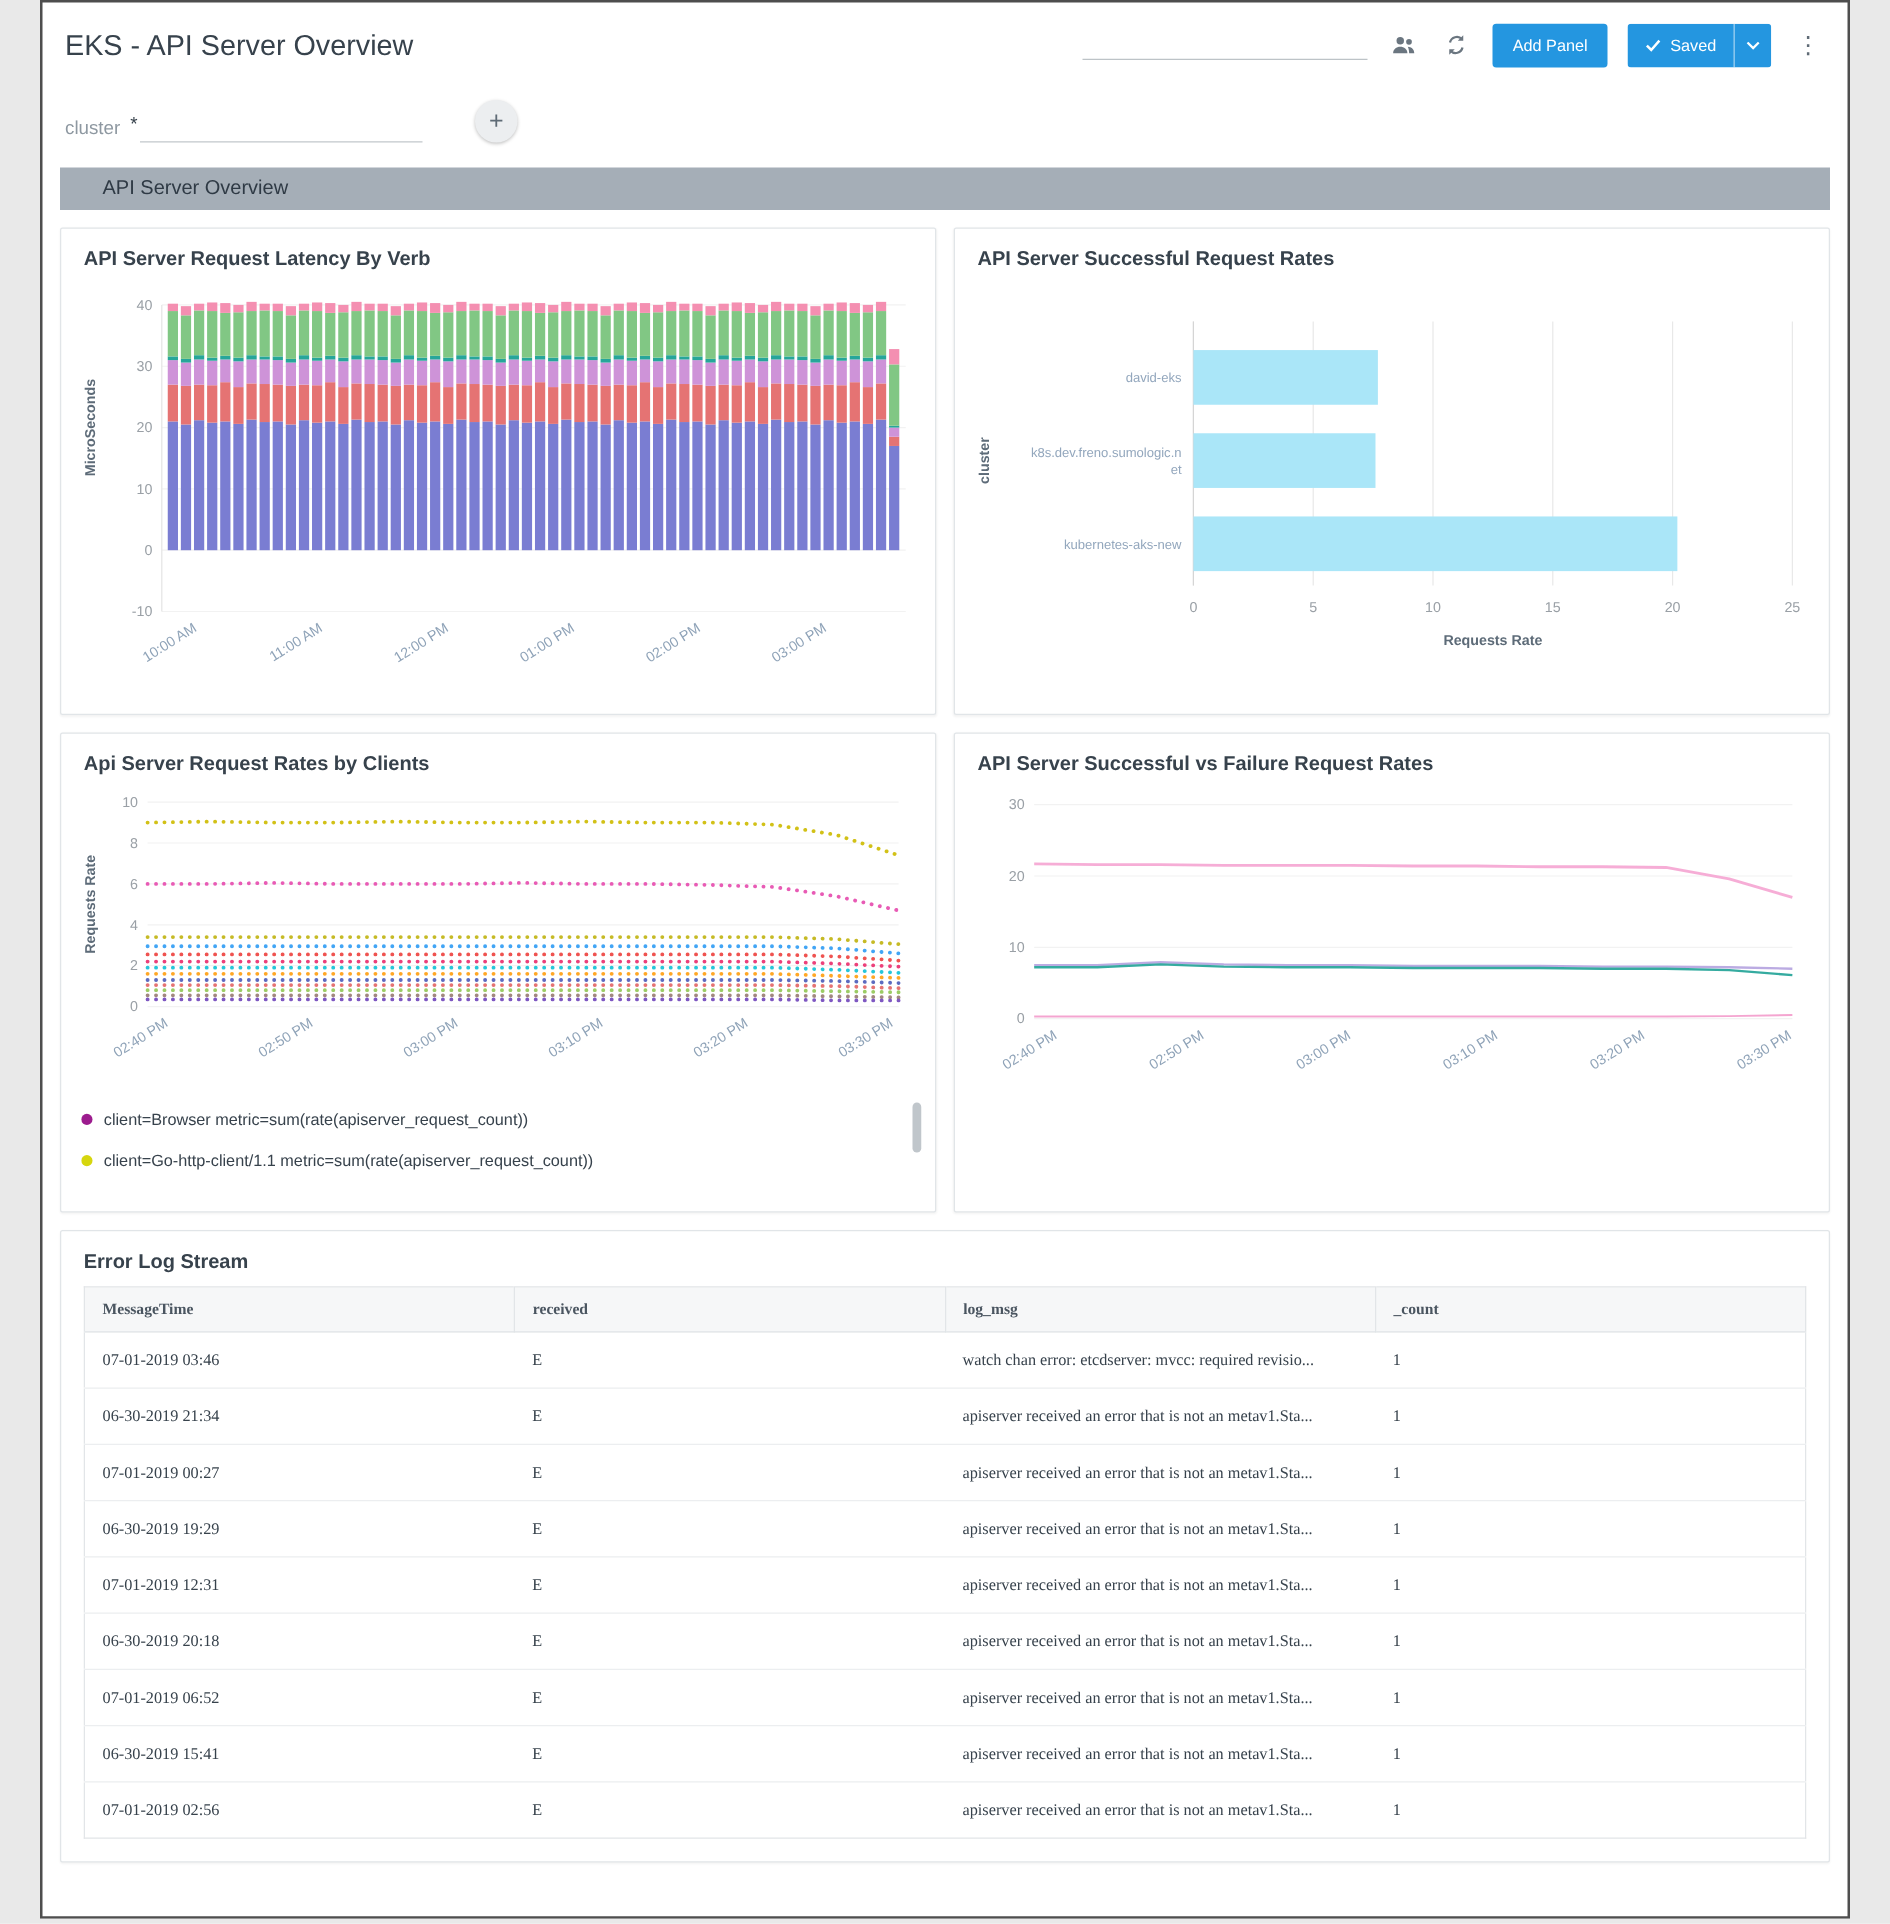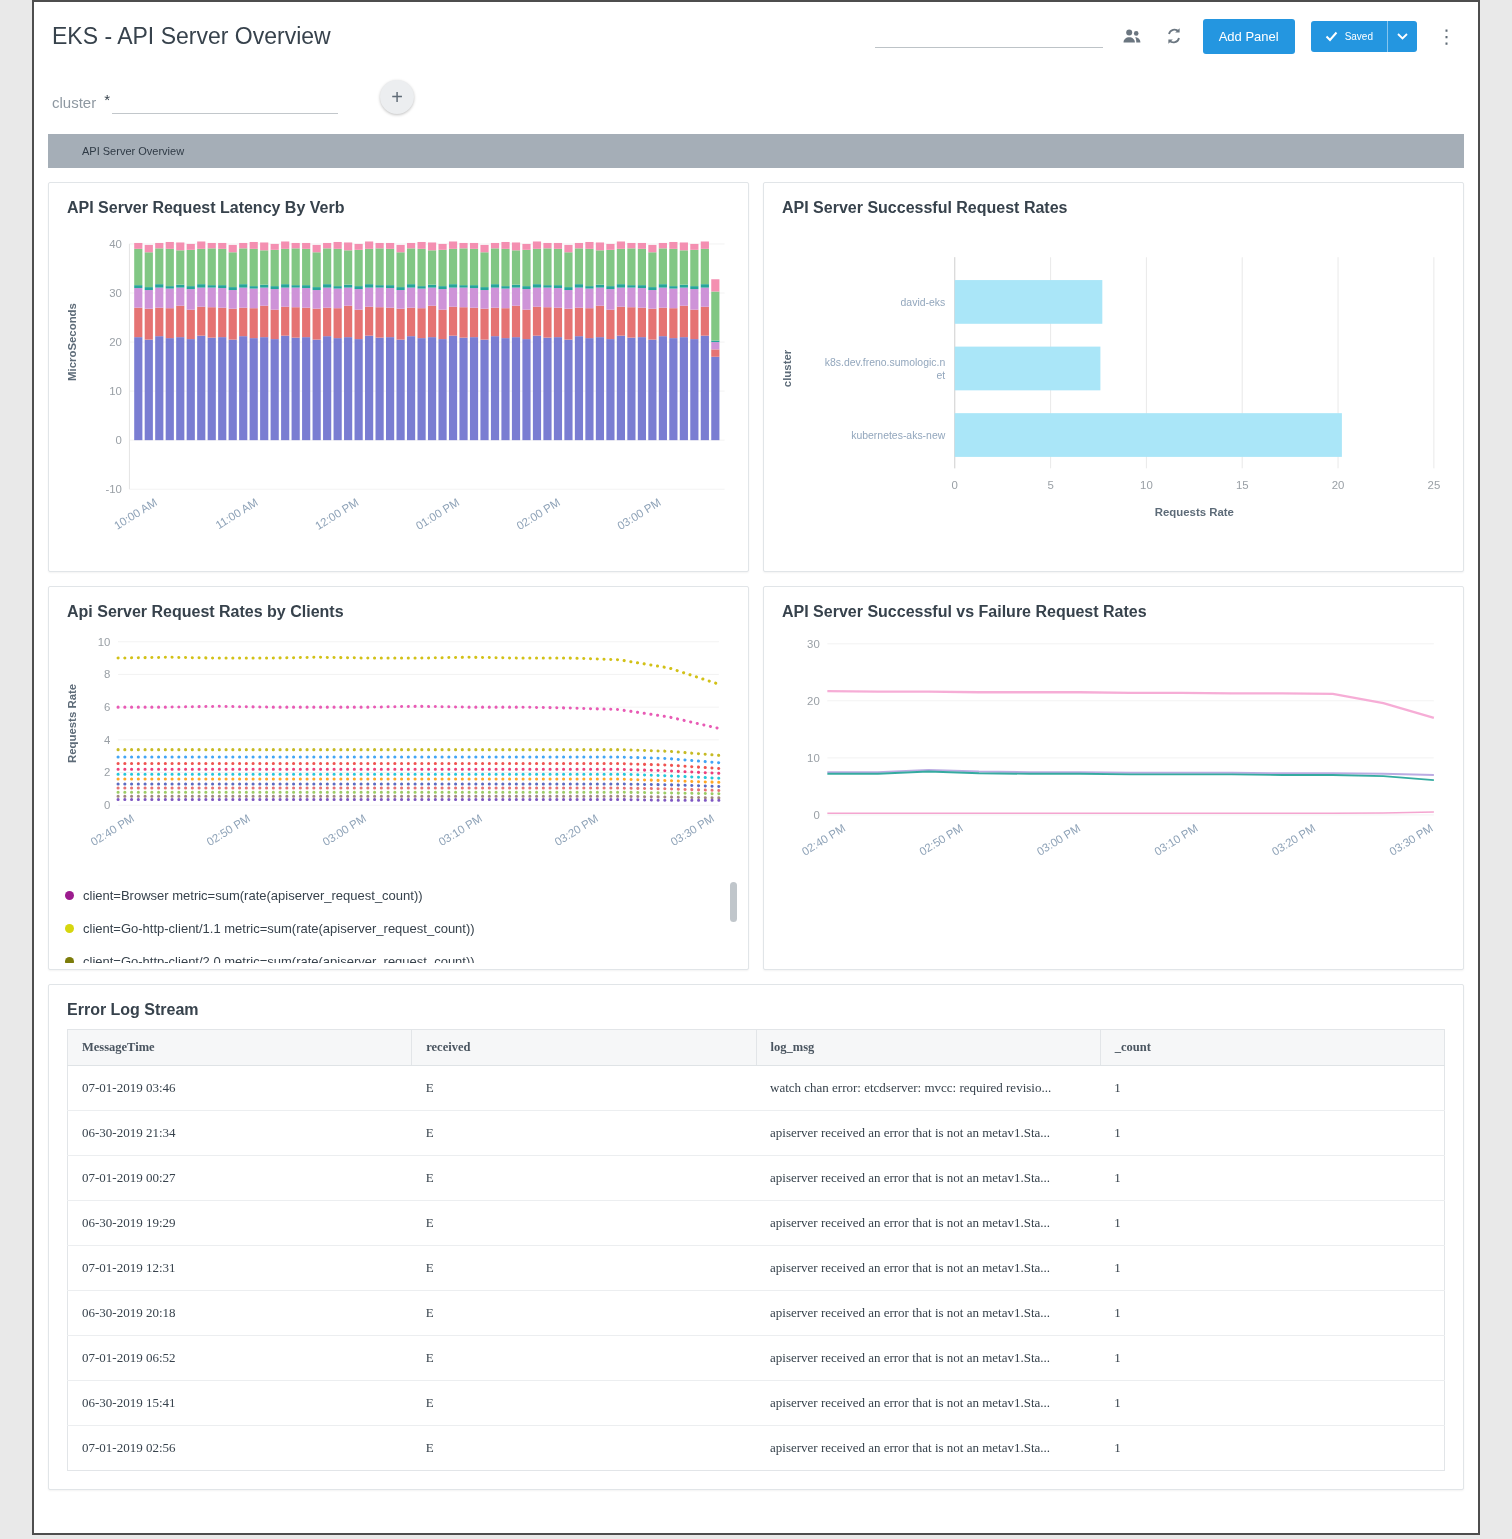--- a/index.html
+++ b/index.html
@@ -6,31 +6,31 @@
   body { margin:0; background:#e9e9e9; font-family:"Liberation Sans", sans-serif; color:#37424c; }
   .page { width:1448px; min-height:1535px; margin:0 auto; border:2px solid #4e4e4e; background:#fff; }
 
   .topbar { display:flex; align-items:center; justify-content:space-between; height:68px; padding:0 18px; }
   .topbar h1 { font-size:23px; font-weight:400; color:#37424c; margin:0; }
   .topbar-right { display:flex; align-items:center; gap:16px; }
   .underline-input { border:none; border-bottom:1px solid #bdc3c7; width:228px; height:24px; font-size:14px; outline:none; background:transparent; font-family:inherit; }
   .icon-btn { width:26px; height:26px; display:flex; align-items:center; justify-content:center; background:none; border:none; cursor:pointer; padding:0; }
   .btn-blue { background:#2496e0; color:#fff; border:none; border-radius:3px; font-size:13px; padding:10px 16px; font-family:inherit; cursor:pointer; }
   .saved-split { display:flex; border-radius:3px; overflow:hidden; }
-  .saved-main { display:flex; align-items:center; gap:7px; background:#2496e0; color:#fff; border:none; padding:10px 14px; font-size:10px; font-family:inherit; cursor:pointer; }
+  .saved-main { display:flex; align-items:center; gap:7px; background:#2496e0; color:#fff; border:none; padding:10px 14px; font-size:13px; font-family:inherit; cursor:pointer; }
   .saved-caret { background:#2496e0; border:none; border-left:1px solid rgba(255,255,255,.45); color:#fff; padding:0 9px; cursor:pointer; display:flex; align-items:center; }
   .kebab { font-size:19px; color:#5f6b76; background:none; border:none; cursor:pointer; padding:2px 4px; }
 
   .filter-row { display:flex; align-items:flex-end; padding:10px 18px 20px; }
   .filter-label { color:#8e98a1; font-size:15px; padding-bottom:3px; }
   .req { color:#37424c; font-size:15px; margin:0 2px 0 8px; padding-bottom:6px; }
   .filter-input { border:none; border-bottom:1px solid #c2c7cb; width:226px; height:22px; outline:none; font-size:14px; background:transparent; font-family:inherit; }
   .plus-btn { margin-left:42px; width:34px; height:34px; border-radius:50%; border:none; background:#eceef0; box-shadow:0 1px 3px rgba(0,0,0,.25); color:#5f6b76; font-size:20px; cursor:pointer; display:flex; align-items:center; justify-content:center; }
 
-  .section-bar { margin:0 14px; background:#a5aeb7; height:34px; display:flex; align-items:center; padding-left:34px; font-size:11px; color:#2f3a45; }
+  .section-bar { margin:0 14px; background:#a5aeb7; height:34px; display:flex; align-items:center; padding-left:34px; font-size:16px; color:#2f3a45; }
 
   .grid { display:grid; grid-template-columns:1fr 1fr; gap:14px; padding:14px; }
   .panel { border:1px solid #e1e5e8; background:#fff; border-radius:2px; box-shadow:0 1px 2px rgba(0,0,0,.05); overflow:hidden; position:relative; }
   .panel.full { grid-column:1 / 3; }
   .panel-title { font-size:16px; font-weight:700; color:#37424c; padding:16px 18px 6px; }
   .chart { padding:0 12px; }
   #chart-latency { height:348px; }
   #chart-success { height:348px; }
   #chart-clients { height:250px; }
   #chart-svf { height:256px; }
@@ -543,24 +543,20 @@
         </div>
       <div class="legend" id="legend-clients">
           <div class="legend-row">
             <span class="dot" style="background: rgb(156, 28, 142);"></span>
             <span class="legend-label">client=Browser metric=sum(rate(apiserver_request_count))</span>
           </div>
           <div class="legend-row">
             <span class="dot" style="background: rgb(214, 214, 14);"></span>
             <span class="legend-label">client=Go-http-client/1.1 metric=sum(rate(apiserver_request_count))</span>
           </div>
-          <div class="legend-row">
-            <span class="dot" style="background: rgb(124, 124, 10);"></span>
-            <span class="legend-label">client=Go-http-client/2.0 metric=sum(rate(apiserver_request_count))</span>
-          </div>
           <div class="legend-scrollbar"></div>
         </div>
     </section>
 
     <section class="panel">
       <div class="panel-title">API Server Successful vs Failure Request Rates</div>
       <div class="chart" id="chart-svf">
           <svg viewBox="0 0 710 258" width="100%" height="100%">
             <line x1="54" x2="692" y1="192" y2="192" stroke="#f2f2f2"></line>
             <text x="46" y="196" fill="#9aa0a6" font-size="12" text-anchor="end">0</text>

